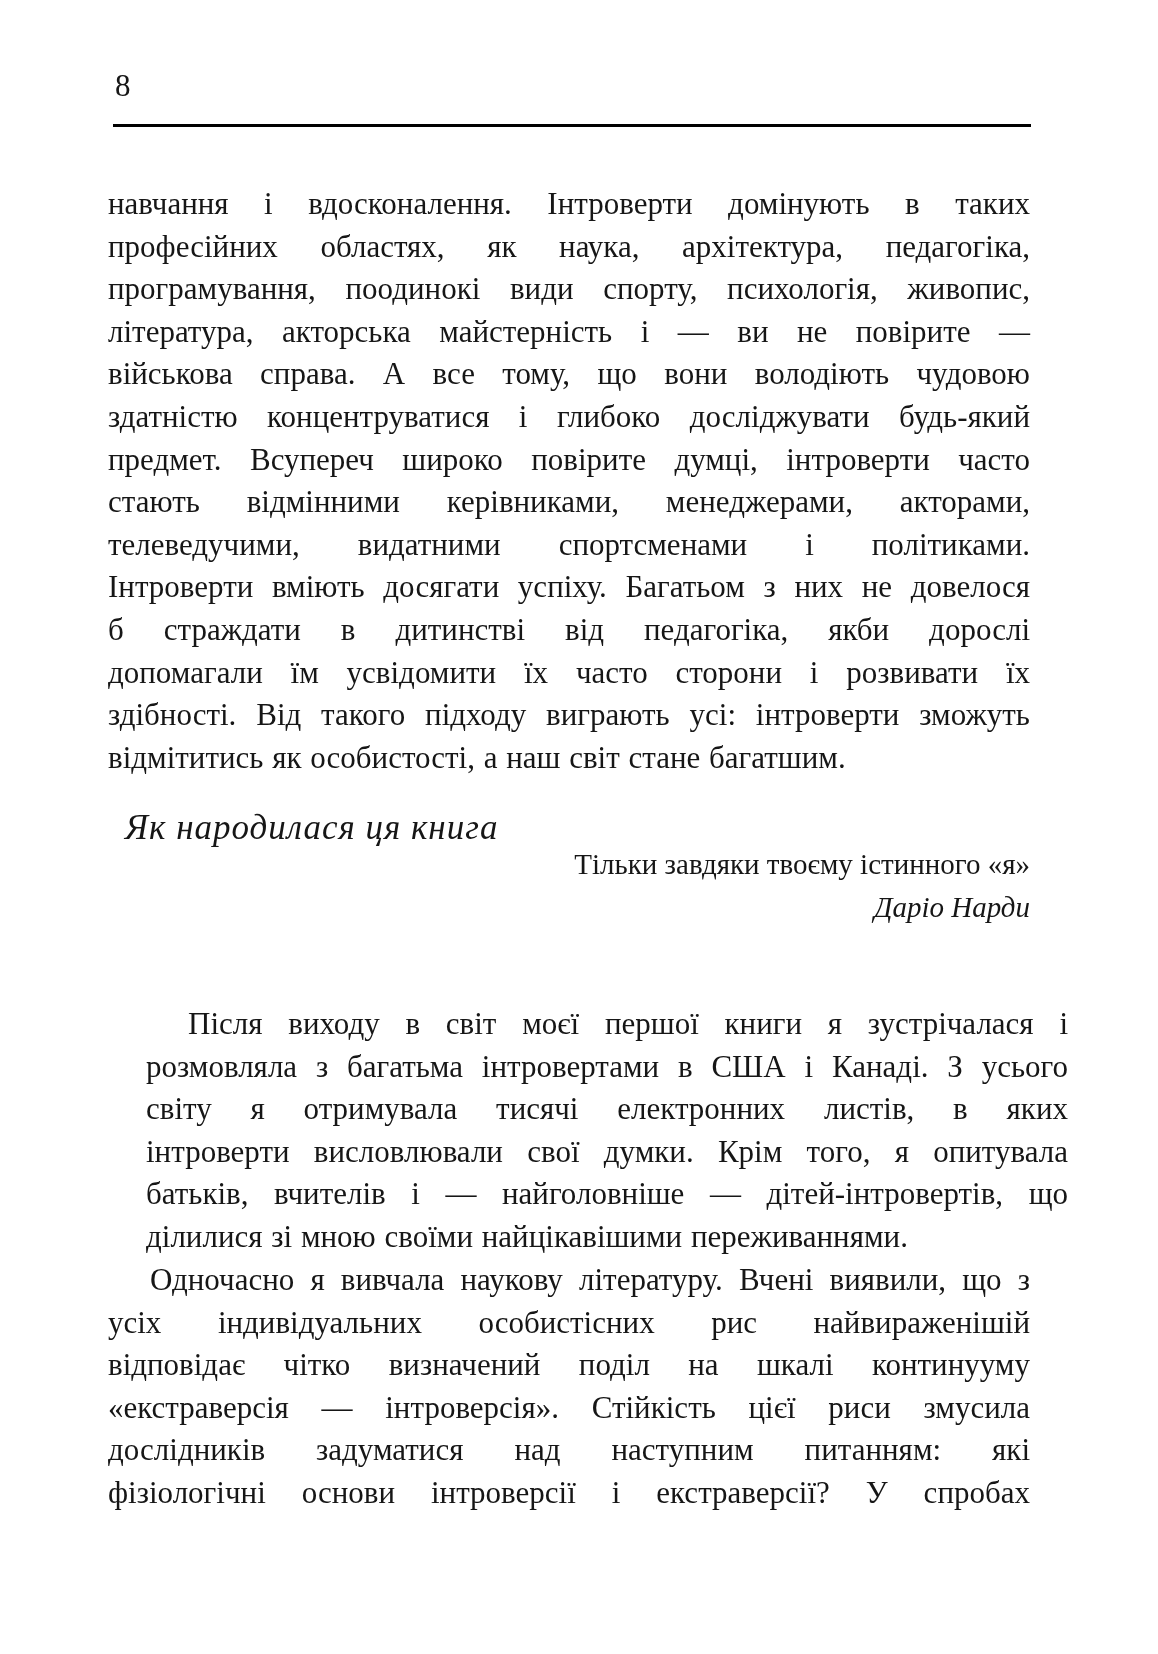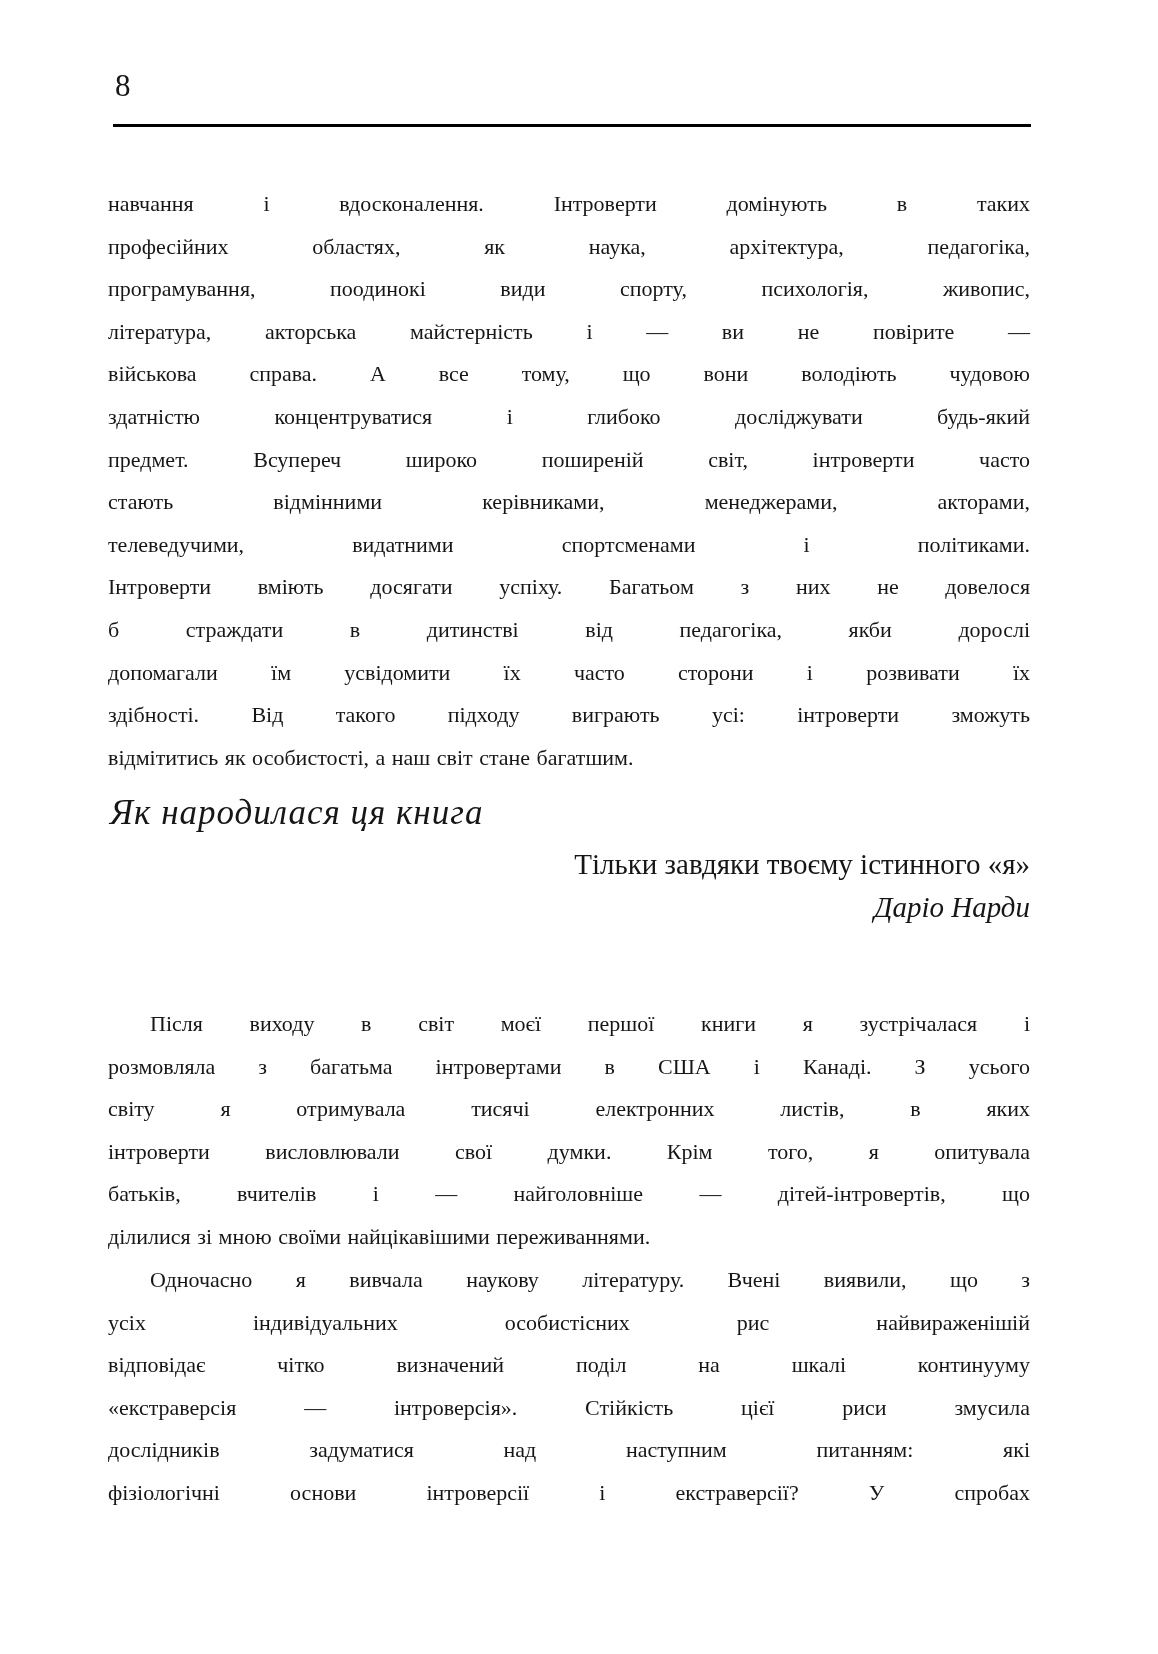--- a/index.html
+++ b/index.html
@@ -30,39 +30,39 @@
     width: 918px;
     height: 3px;
     background: #000000;
   }
   .para {
     position: absolute;
     left: 108px;
     width: 922px;
   }
   .para-1 { top: 183px; }
-  .para-2 { top: 1003px; }
+  .para-2 { top: 1003px; margin-left: 38px; }
   .para-3 { top: 1259px; }
   .ln {
-    font-size: 22px;
+    font-size: 31px;
     line-height: 42.6px;
     text-align: justify;
     text-align-last: justify;
     word-spacing: 1px;
   }
   .ln.first { text-indent: 42px; }
   .ln.lastline {
     text-align: left;
     text-align-last: left;
   }
   .section-heading {
     position: absolute;
     left: 110px;
     top: 790px;
-    margin: 0;
+    margin: 15px;
     font-size: 35px;
     line-height: 46px;
     font-style: italic;
     font-weight: normal;
     letter-spacing: 1px;
   }
   .epigraph {
     position: absolute;
     left: 108px;
     top: 843px;
@@ -85,21 +85,21 @@
   <div class="pagenum">8</div>
   <div class="header-rule"></div>
 
   <section class="para para-1">
     <div class="ln">навчання і вдосконалення. Інтроверти домінують в таких</div>
     <div class="ln">професійних областях, як наука, архітектура, педагогіка,</div>
     <div class="ln">програмування, поодинокі види спорту, психологія, живопис,</div>
     <div class="ln">література, акторська майстерність і — ви не повірите —</div>
     <div class="ln">військова справа. А все тому, що вони володіють чудовою</div>
     <div class="ln">здатністю концентруватися і глибоко досліджувати будь-який</div>
-    <div class="ln">предмет. Всупереч широко поширеній світ, інтроверти часто</div>
+    <div class="ln">предмет. Всупереч широко повірите думці, інтроверти часто</div>
     <div class="ln">стають відмінними керівниками, менеджерами, акторами,</div>
     <div class="ln">телеведучими, видатними спортсменами і політиками.</div>
     <div class="ln">Інтроверти вміють досягати успіху. Багатьом з них не довелося</div>
     <div class="ln">б страждати в дитинстві від педагогіка, якби дорослі</div>
     <div class="ln">допомагали їм усвідомити їх часто сторони і розвивати їх</div>
     <div class="ln">здібності. Від такого підходу виграють усі: інтроверти зможуть</div>
     <div class="ln lastline">відмітитись як особистості, а наш світ стане багатшим.</div>
   </section>
 
   <h2 class="section-heading">Як народилася ця книга</h2>

